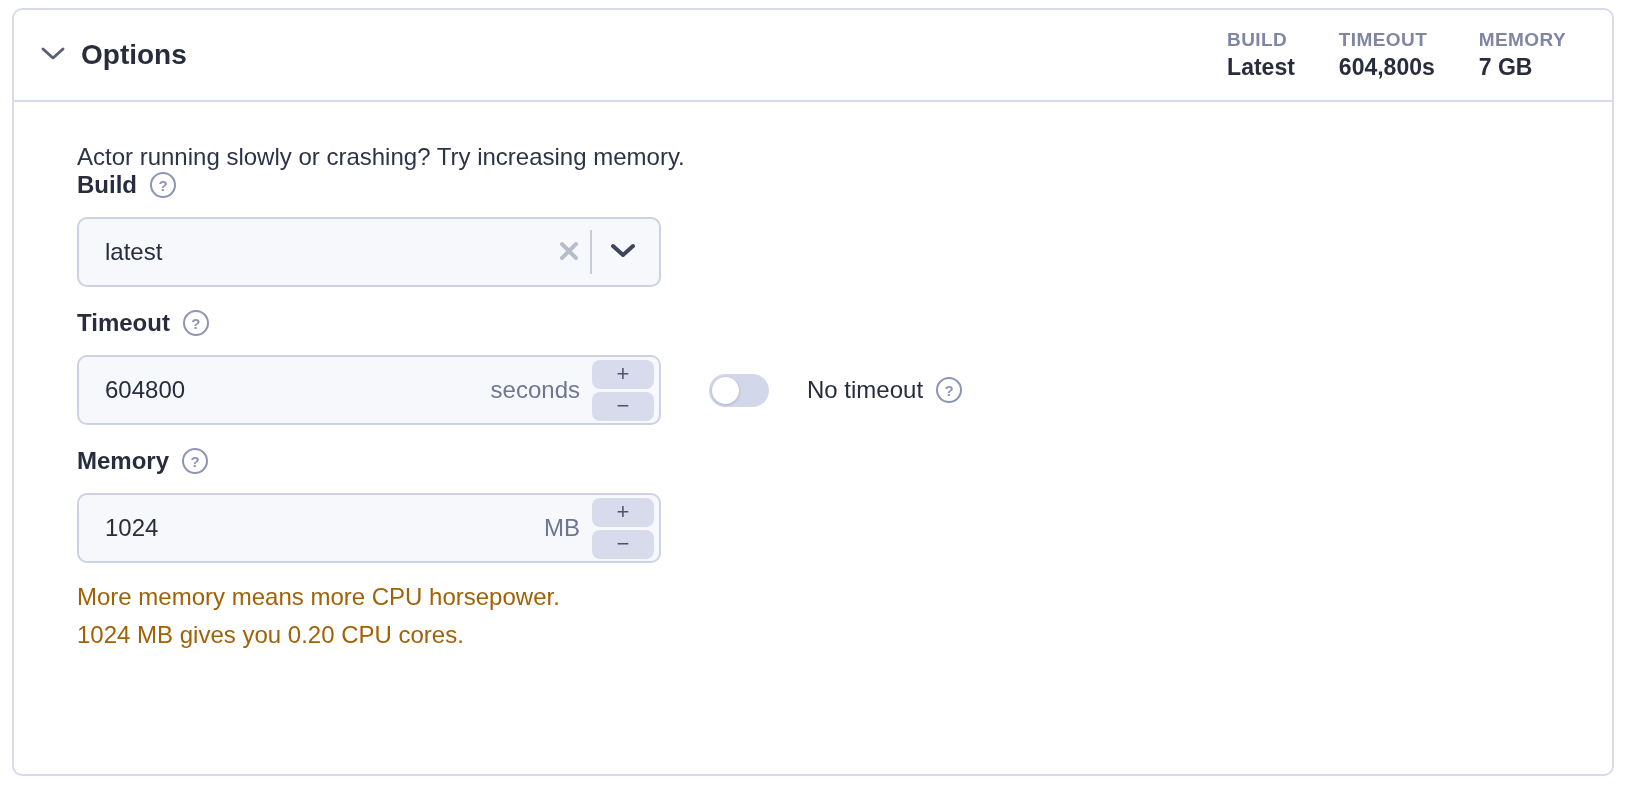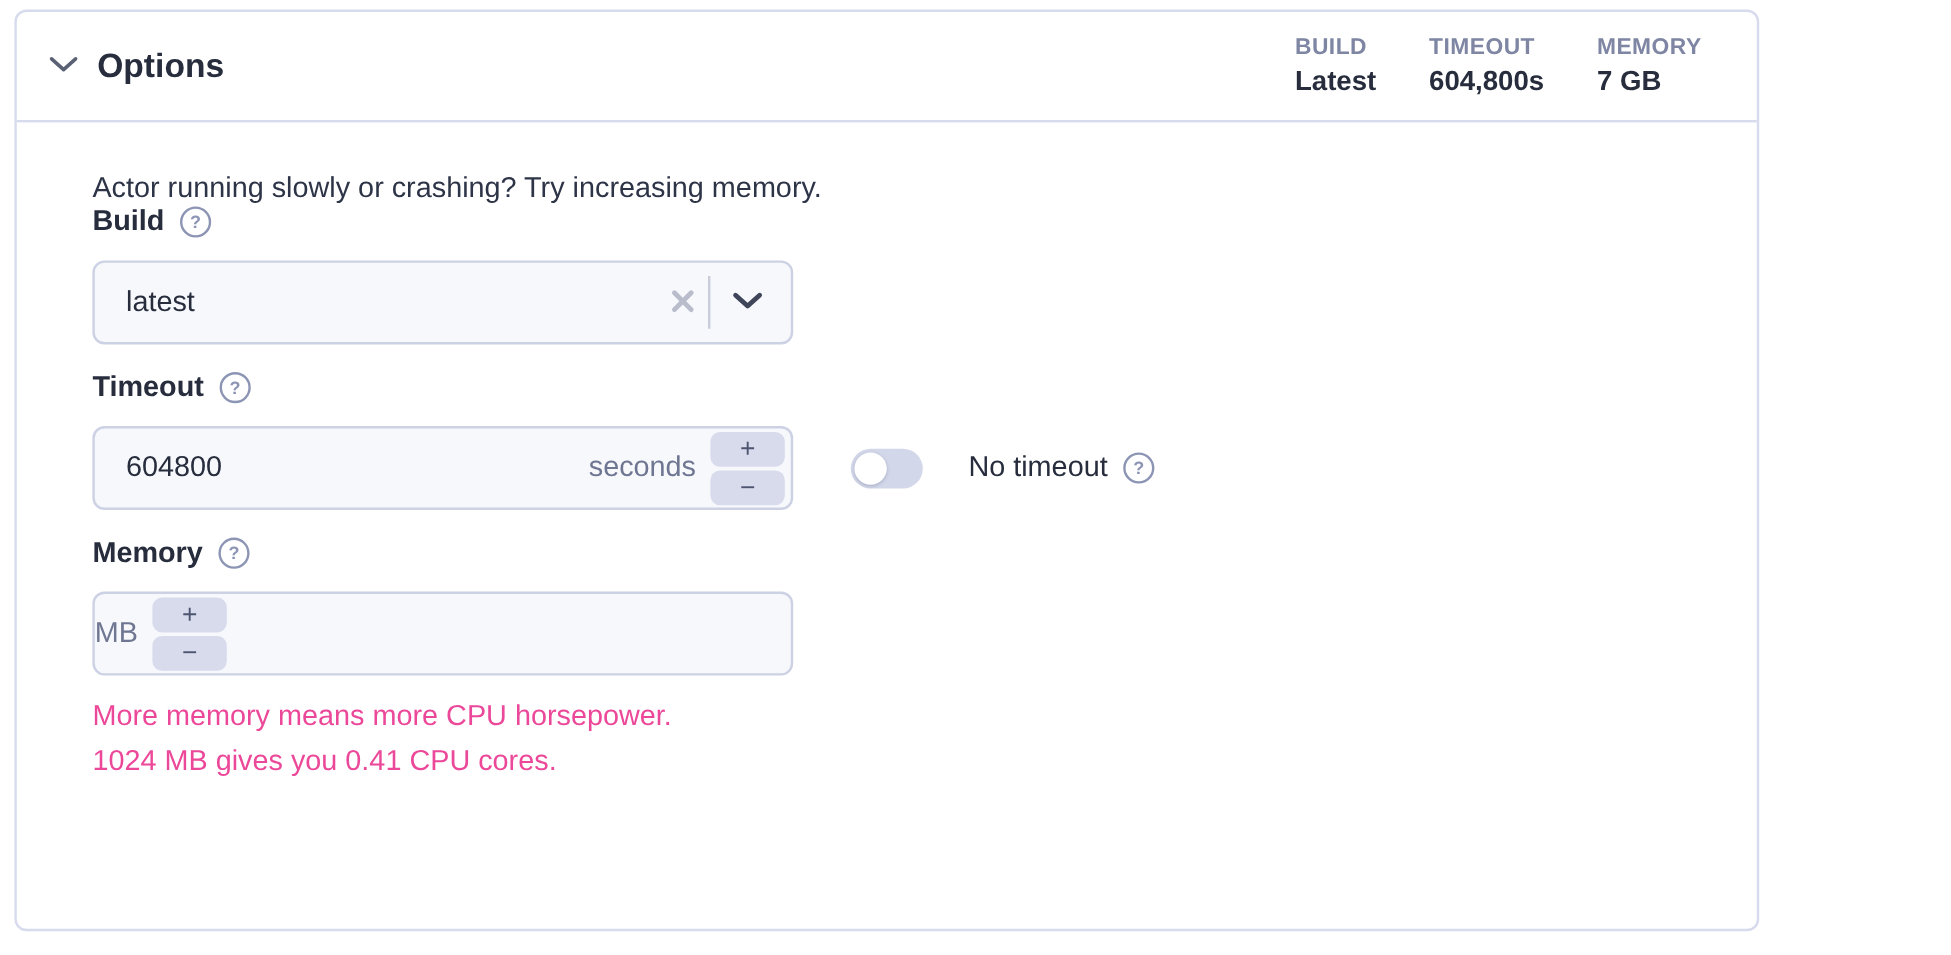--- a/index.html
+++ b/index.html
@@ -1,21 +1,21 @@
 <!DOCTYPE html>
 <html><head>
 <meta charset="utf-8">
 <style>
   * { box-sizing: border-box; margin: 0; padding: 0; }
   html, body { width: 1626px; height: 796px; background: #ffffff;
     font-family: "Liberation Sans", sans-serif; color: #2a3040; }
 
   .panel {
     position: absolute; left: 12px; top: 8px;
-    width: 1454px; height: 768px;
+    width: 1602px; height: 768px;
     background: #ffffff;
     border: 2px solid #d8dbee;
     border-radius: 10px;
   }
 
   
   .panel-header {
     height: 92px;
     display: flex; align-items: center; justify-content: space-between;
     padding: 0 46px 0 24px;
@@ -88,21 +88,21 @@
     background: #d3d7ea; margin-left: 48px;
     position: relative; border: none; cursor: pointer; flex: none;
   }
   .toggle .knob {
     position: absolute; left: 3px; top: 3px;
     width: 27px; height: 27px; border-radius: 50%;
     background: #ffffff; box-shadow: 0 1px 3px rgba(40,48,80,.25);
   }
   .toggle-label { font-size: 24px; color: #272d3d; margin-left: 38px; }
 
-  .helper-text { font-size: 24px; color: #ec4899; line-height: 38px; margin-top: -7px; }
+  .helper-text { font-size: 24px; color: #a16207; line-height: 38px; margin-top: -7px; }
 </style>
 </head>
 <body>
 
 <div class="panel">
 
   <div class="panel-header">
     <div class="header-left">
       <button class="collapse-btn">
         <span>
@@ -181,27 +181,28 @@
         <button class="help-icon">?</button>
       </div>
     </div>
 
     <div class="field">
       <div class="field-label-row">
         <span class="field-label">Memory</span>
         <button class="help-icon">?</button>
       </div>
       <div class="input-shell">
+        <input type="text" value="1024" style="">
         <span class="unit-suffix">MB</span>
         <div class="stepper">
           <button>+</button>
           <button>−</button>
         </div>
       </div>
     </div>
 
     <div class="helper-text">
       <div>More memory means more CPU horsepower.</div>
-      <div>1024 MB gives you 0.41 CPU cores.</div>
+      <div>1024 MB gives you 0.20 CPU cores.</div>
     </div>
 
   </div>
 </div>
 
 </body></html>

